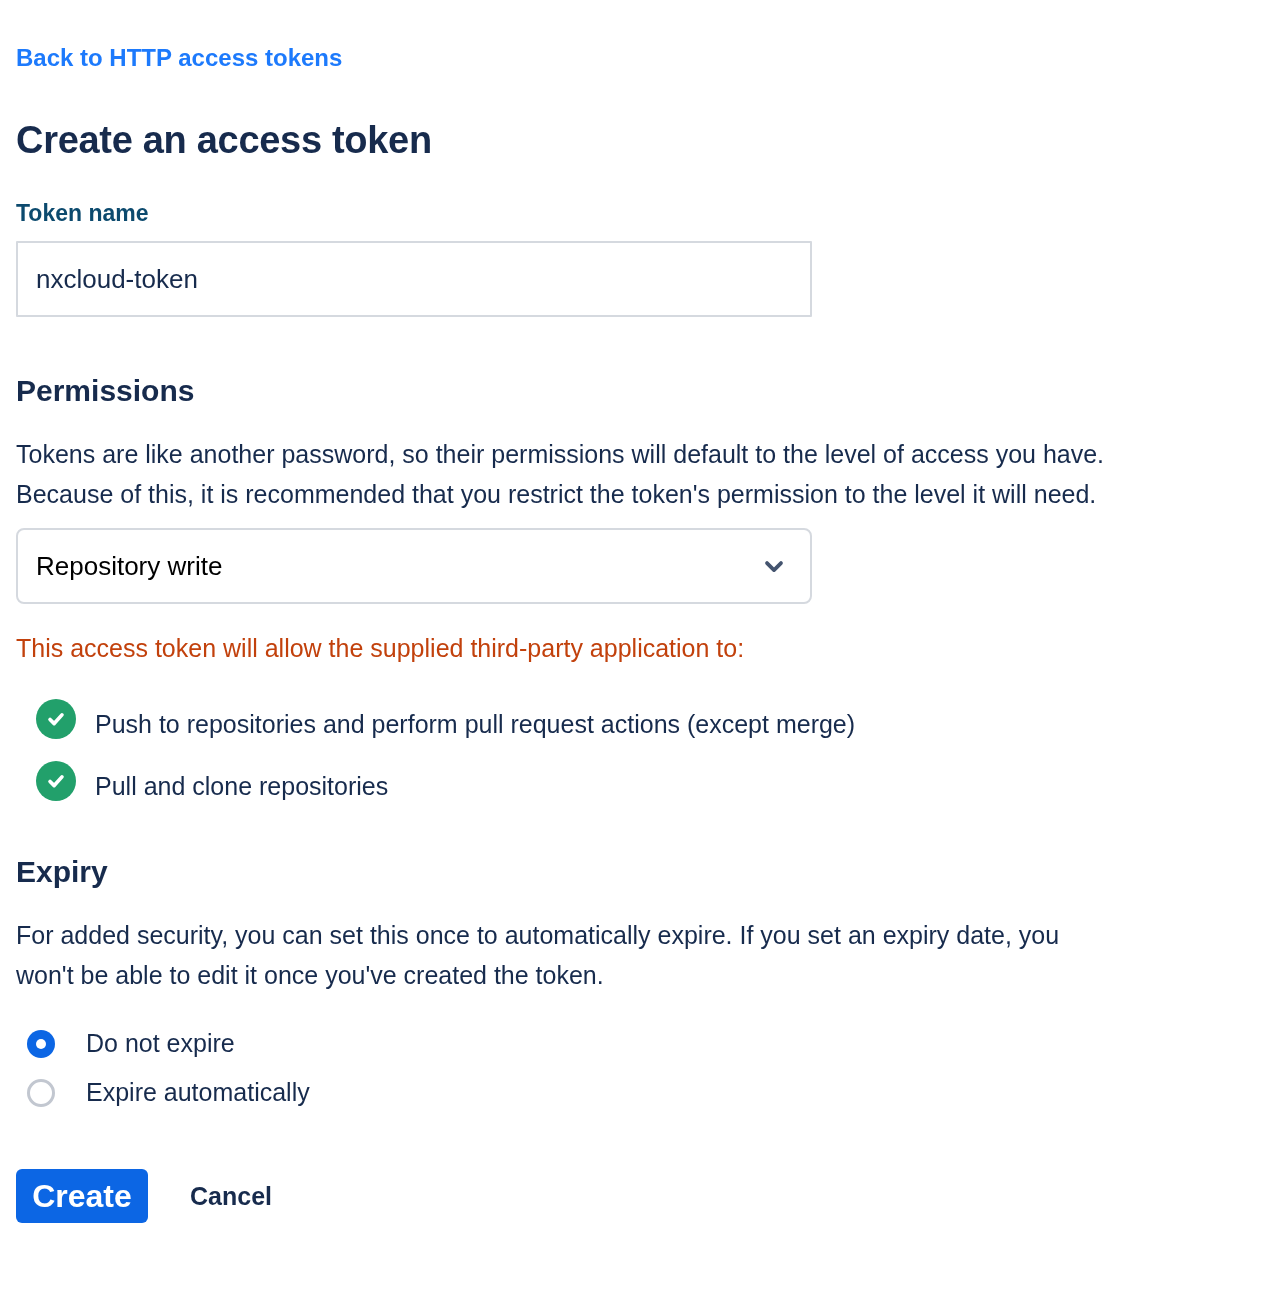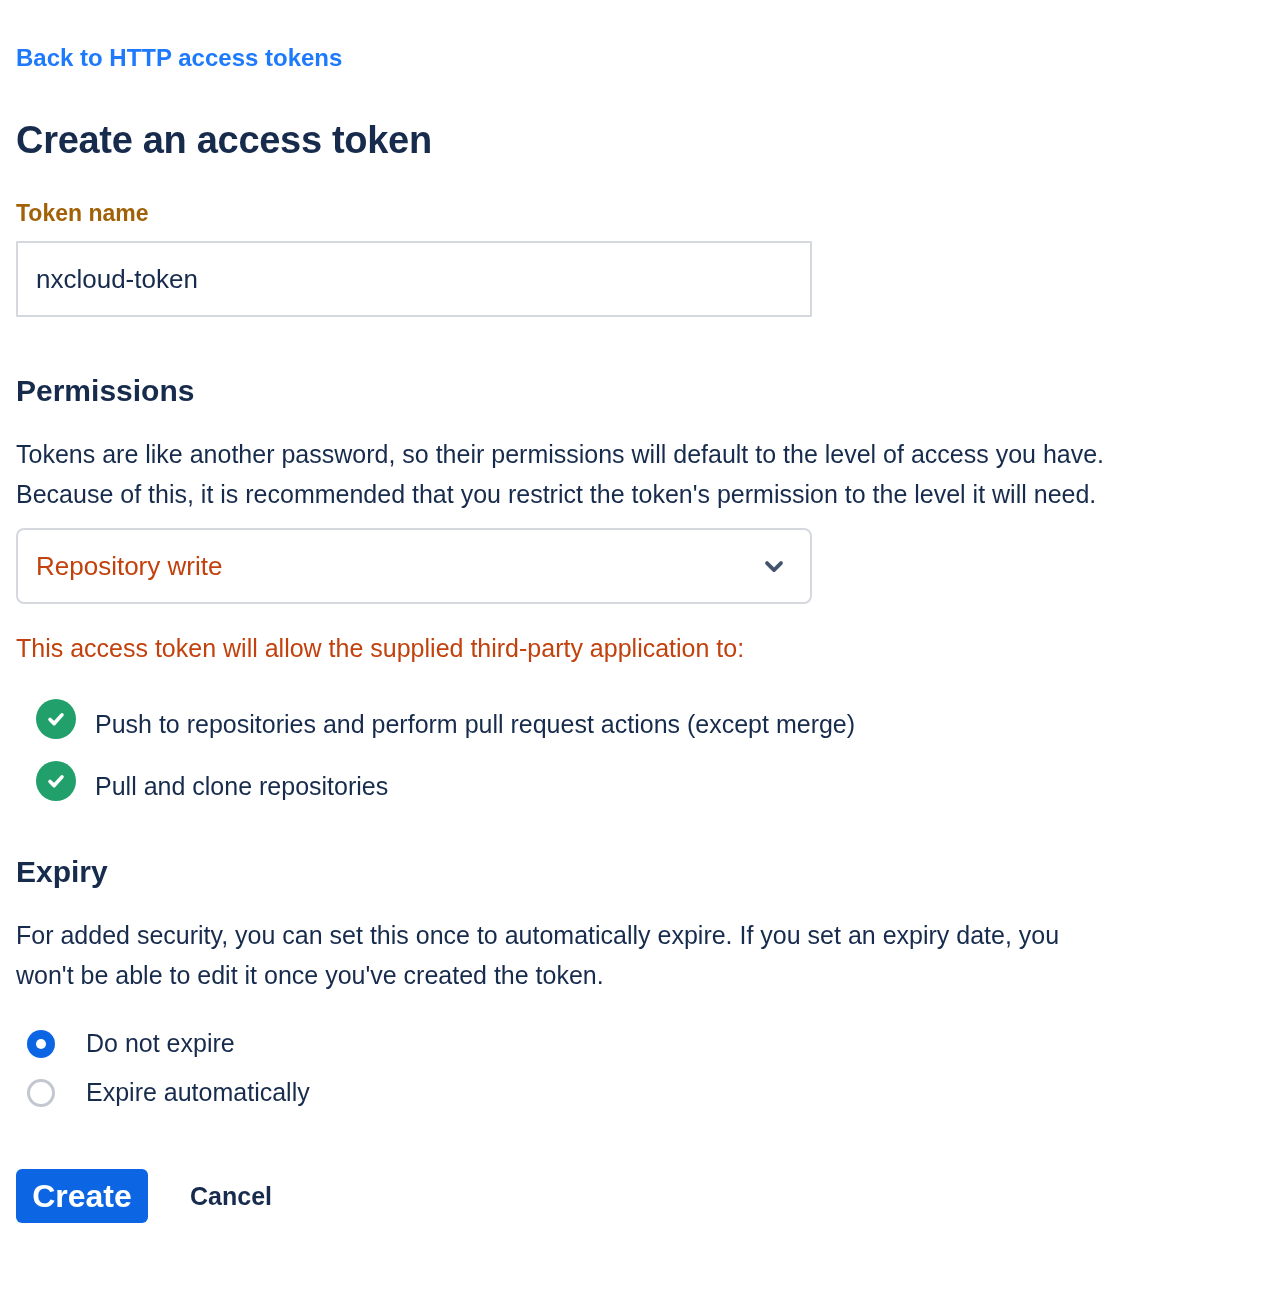--- a/index.html
+++ b/index.html
@@ -27,21 +27,21 @@
     font-size: 38px;
     font-weight: 600;
     letter-spacing: -0.3px;
     color: #172B4D;
   }
   .field-label {
     display: block;
     margin-top: 38px;
     font-size: 23px;
     font-weight: 700;
-    color: #a16207;
+    color: #0c4a6e;
   }
   .text-input {
     display: block;
     margin-top: 14px;
     width: 796px;
     height: 76px;
     border: 2px solid #D5D9DF;
     border-radius: 1px;
     padding: 0 18px;
     font-family: "Liberation Sans", sans-serif;
@@ -71,21 +71,21 @@
     border-radius: 8px;
     background: #ffffff;
     display: flex;
     align-items: center;
     justify-content: space-between;
     padding: 0 22px 0 18px;
     cursor: pointer;
   }
   .select-box .select-value {
     font-size: 26px;
-    color: #c2410c;
+    color: #000000;
   }
   .allow-intro {
     margin-top: 30px;
     font-size: 25px;
     color: #c2410c;
   }
   .capability-list {
     list-style: none;
     margin-top: 36px;
   }

